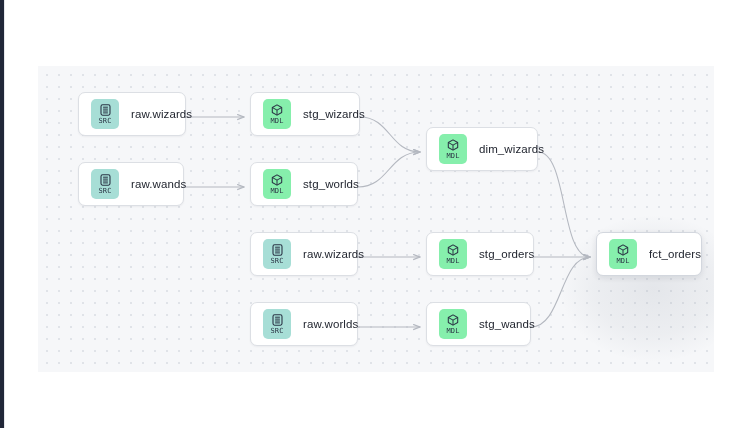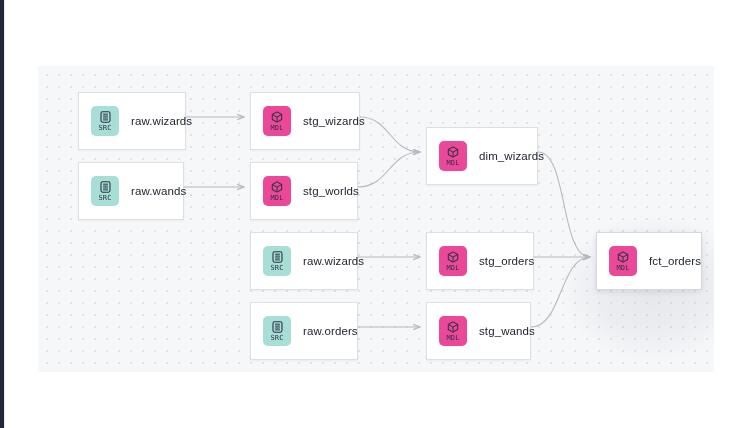--- a/index.html
+++ b/index.html
@@ -75,45 +75,45 @@
     stroke-width: 1.1px;
   }
 
   
   .node {
     position: absolute;
     z-index: 5;
     display: flex;
     align-items: center;
     box-sizing: border-box;
-    height: 58px;
+    height: 44px;
     background: #ffffff;
     border: 1px solid #dcdfe4;
-    border-radius: 0;
+    border-radius: 7px;
     padding-left: 12px;
     box-shadow: 0 1px 2px rgba(16,24,40,0.05);
   }
   .node.focused {
     border-color: #d3d7de;
     box-shadow: 0 2px 6px rgba(16,24,40,0.09);
   }
 
   .badge {
     flex: 0 0 auto;
     width: 28px;
     height: 30px;
     border-radius: 5px;
     display: flex;
     flex-direction: column;
     align-items: center;
     justify-content: center;
     gap: 0px;
   }
   .badge.src { background: #a7ded6; }
-  .badge.mdl { background: #ec4899; }
+  .badge.mdl { background: #86efac; }
 
   .badge svg { display: block; }
 
   .badge-text {
     font-family: "DejaVu Sans Mono", monospace;
     font-size: 7px;
     line-height: 8px;
     letter-spacing: 0.2px;
     color: #2b3445;
     margin-top: 1px;
@@ -206,21 +206,21 @@
       <div class="badge src">
         <svg width="11" height="12" viewBox="0 0 11 12">
           <rect x="1" y="0.8" width="9" height="10.4" rx="1.6" fill="none" stroke="#2b3445" stroke-width="1.1"></rect>
           <line x1="3.1" y1="3.2" x2="7.9" y2="3.2" stroke="#2b3445" stroke-width="1"></line>
           <line x1="3.1" y1="5.1" x2="7.9" y2="5.1" stroke="#2b3445" stroke-width="1"></line>
           <line x1="3.1" y1="7.0" x2="7.9" y2="7.0" stroke="#2b3445" stroke-width="1"></line>
           <line x1="3.1" y1="8.9" x2="7.9" y2="8.9" stroke="#2b3445" stroke-width="1"></line>
         </svg>
         <div class="badge-text">SRC</div>
       </div>
-      <div class="node-label">raw.orders</div>
+      <div class="node-label">raw.worlds</div>
     </div>
     <div class="node" style="left: 212px; top: 26px; width: 110px;">
       <div class="badge mdl">
         <svg width="12" height="12" viewBox="0 0 12 12">
           <path d="M6,0.9 L10.7,3.5 L10.7,8.5 L6,11.1 L1.3,8.5 L1.3,3.5 Z" fill="none" stroke="#2b3445" stroke-width="1.05" stroke-linejoin="round"></path>
           <path d="M1.3,3.5 L6,6.1 L10.7,3.5" fill="none" stroke="#2b3445" stroke-width="1.0" stroke-linejoin="round"></path>
           <line x1="6" y1="6.1" x2="6" y2="11.1" stroke="#2b3445" stroke-width="1.0"></line>
         </svg>
         <div class="badge-text">MDL</div>
       </div>

